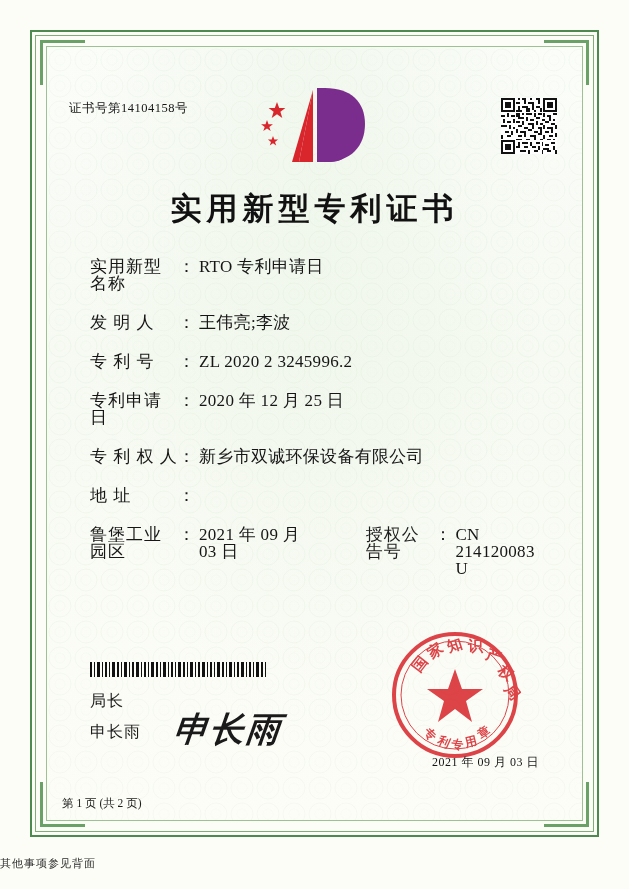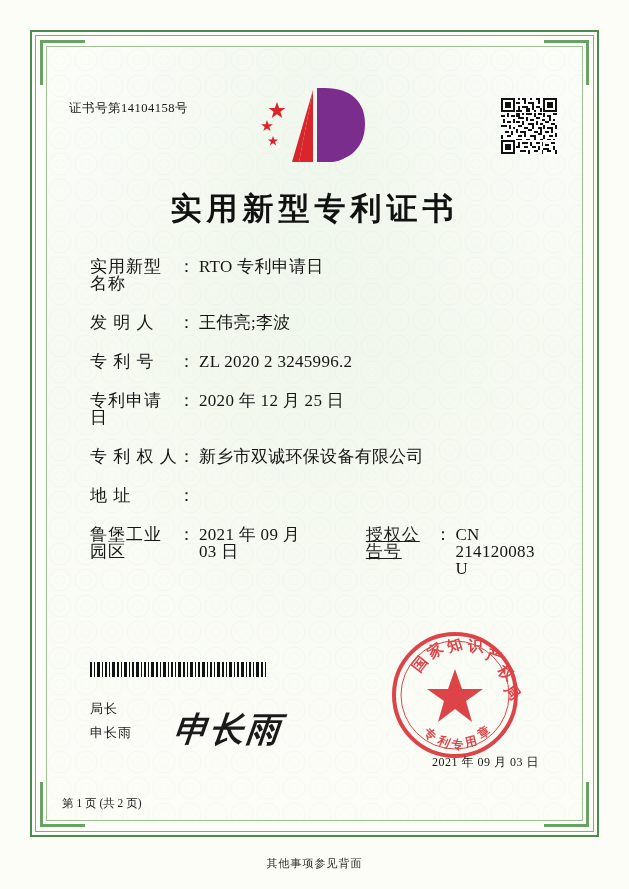--- a/index.html
+++ b/index.html
@@ -144,21 +144,20 @@
     color: #161616;
   }
   .field-colon { margin: 0 4px 0 0; }
   .field-value {
     color: #161616;
     letter-spacing: .3px;
   }
   .field-row.dual .sec-label {
     margin-left: 56px;
     letter-spacing: 1px;
-    text-decoration: underline;
   }
 
   .paras {
     position: absolute;
     left: 28px;
     right: 20px;
     top: 430px;
     font-size: 12.3px;
     line-height: 1.85;
     text-align: justify;
@@ -174,24 +173,23 @@
     left: 28px;
     bottom: 128px;
     width: 176px;
     height: 15px;
   }
 
   .signoff {
     position: absolute;
     left: 28px;
     bottom: 58px;
-    font-size: 13px;
+    font-size: 16px;
     line-height: 1.9;
     letter-spacing: 1px;
-    font-family: Liberation Mono, monospace;
   }
   .sig-script {
     position: absolute;
     left: 112px;
     bottom: 52px;
     font-family: "DejaVu Serif", serif;
     font-size: 34px;
     font-style: italic;
     font-weight: bold;
     color: #1a1a1a;
@@ -222,21 +220,20 @@
     bottom: -6px;
     text-align: left;
     font-size: 11.5px;
     color: #1c1c1c;
   }
 
   .footnote {
     position: absolute;
     left: 0; right: 0;
     bottom: 18px;
-    text-align: center;
     font-size: 11px;
     color: #2a2a2a;
     letter-spacing: 1px;
   }
 </style>
 </head>
 <body>
 
 <div class="page">
 

